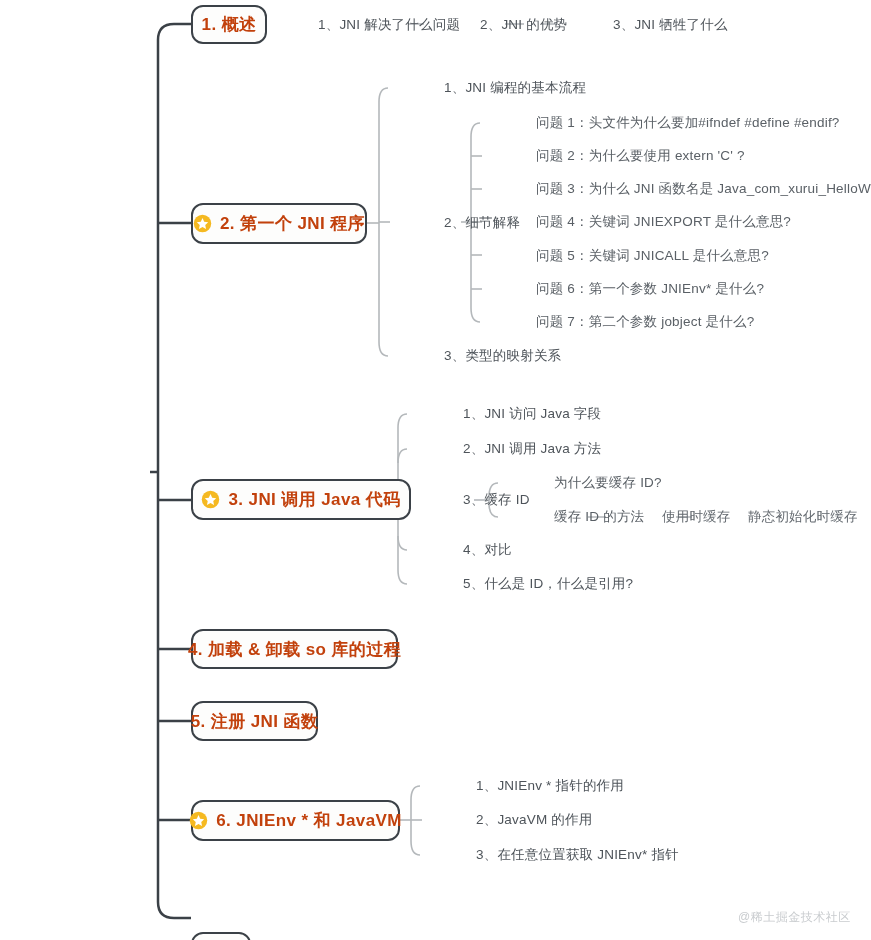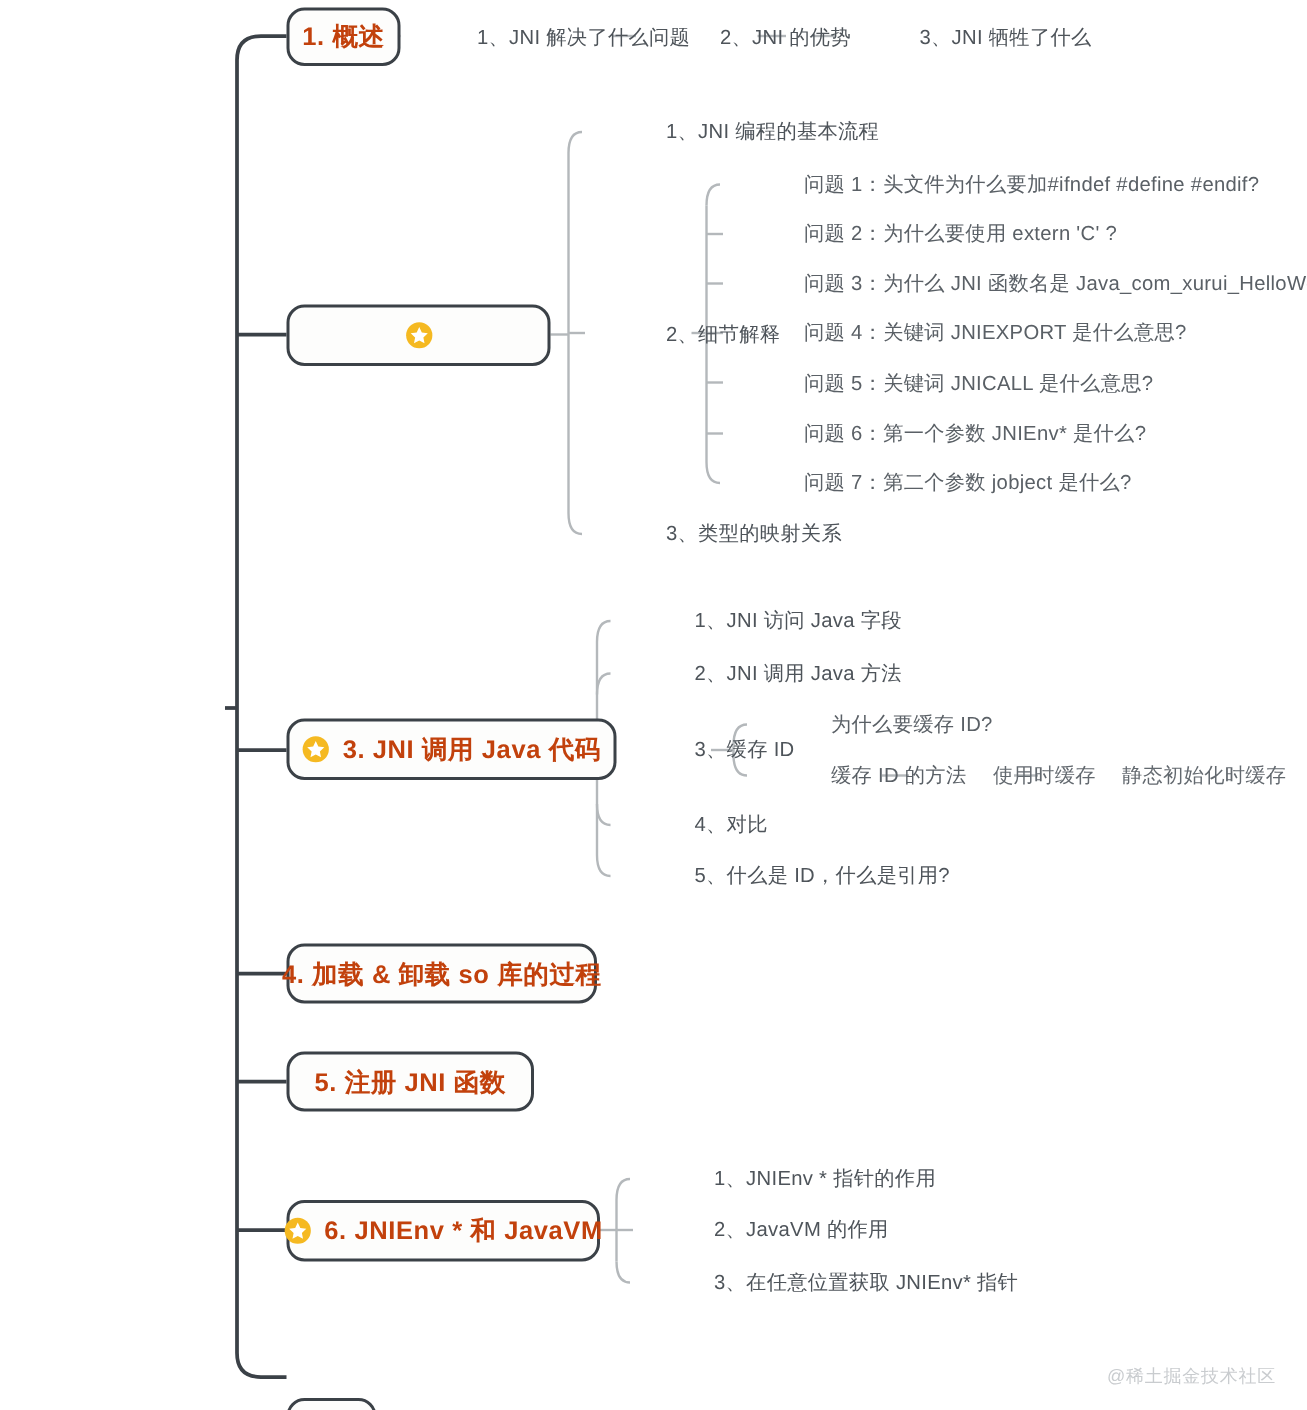--- a/index.html
+++ b/index.html
@@ -152,37 +152,38 @@
     <span>1. 概述</span>
   </div>
 
   <div class="node-box branch" style="left:191px; top:203px; width:176px; height:41px;">
     <span class="star-icon">
       <svg viewBox="0 0 20 20" width="19" height="19">
         <circle cx="10" cy="10" r="9.2" fill="#f5b921"></circle>
         <polygon points="10,4.2 11.8,8.1 16,8.6 12.9,11.5 13.7,15.7 10,13.6 6.3,15.7 7.1,11.5 4,8.6 8.2,8.1" fill="#ffffff"></polygon>
       </svg>
     </span>
+    <span>2. 第一个 JNI 程序</span>
   </div>
 
   <div class="node-box branch" style="left:191px; top:479px; width:220px; height:41px;">
     <span class="star-icon">
       <svg viewBox="0 0 20 20" width="19" height="19">
         <circle cx="10" cy="10" r="9.2" fill="#f5b921"></circle>
         <polygon points="10,4.2 11.8,8.1 16,8.6 12.9,11.5 13.7,15.7 10,13.6 6.3,15.7 7.1,11.5 4,8.6 8.2,8.1" fill="#ffffff"></polygon>
       </svg>
     </span>
     <span>3. JNI 调用 Java 代码</span>
   </div>
 
   <div class="node-box branch" style="left:191px; top:629px; width:207px; height:40px;">
     <span>4. 加载 &amp; 卸载 so 库的过程</span>
   </div>
 
-  <div class="node-box branch" style="left:191px; top:701px; width:165px; height:40px;">
+  <div class="node-box branch" style="left:191px; top:701px; width:127px; height:40px;">
     <span>5. 注册 JNI 函数</span>
   </div>
 
   <div class="node-box branch" style="left:191px; top:800px; width:209px; height:41px;">
     <span class="star-icon">
       <svg viewBox="0 0 20 20" width="19" height="19">
         <circle cx="10" cy="10" r="9.2" fill="#f5b921"></circle>
         <polygon points="10,4.2 11.8,8.1 16,8.6 12.9,11.5 13.7,15.7 10,13.6 6.3,15.7 7.1,11.5 4,8.6 8.2,8.1" fill="#ffffff"></polygon>
       </svg>
     </span>

